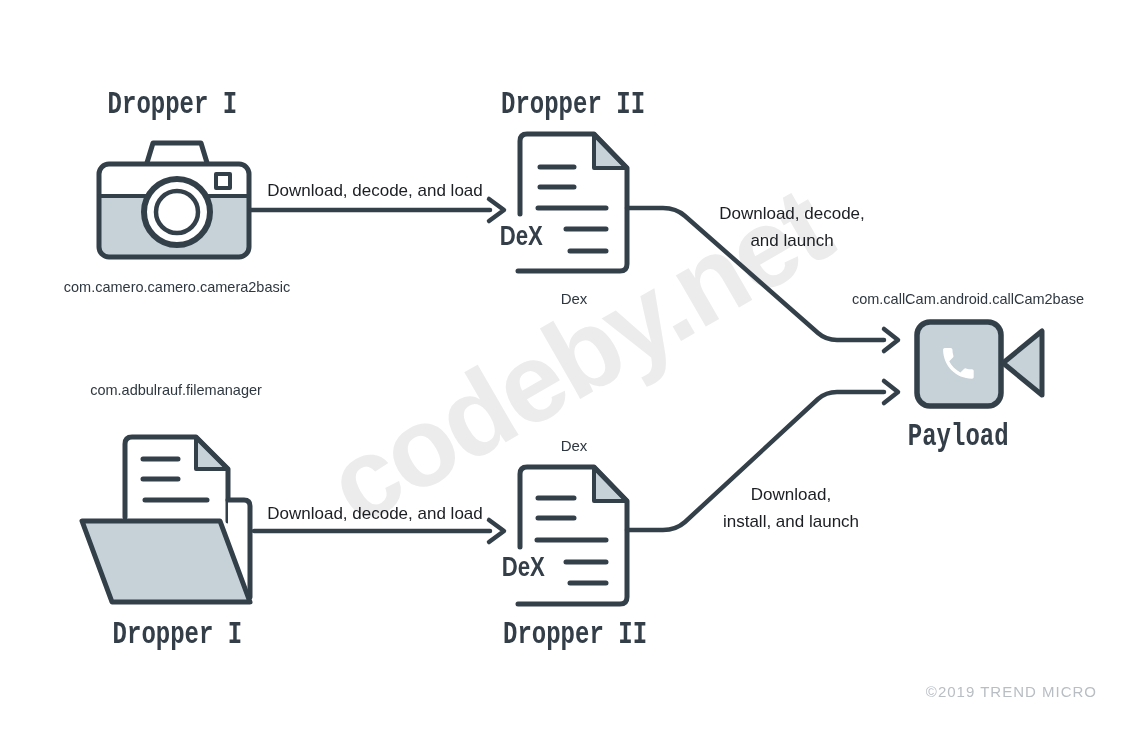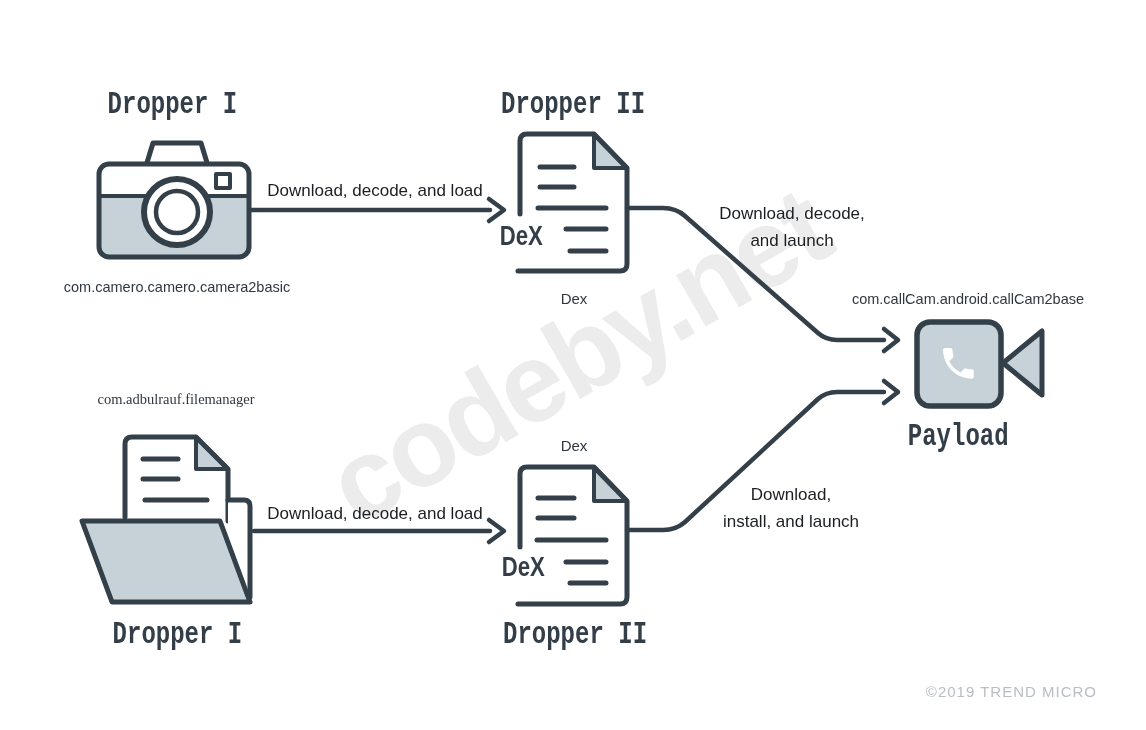--- a/index.html
+++ b/index.html
@@ -105,21 +105,21 @@
     <span class="cond">Payload</span>
   </div>
   <div class="label heading" style="left:77px; top:619px; width:200px;">
     <span class="cond">Dropper I</span>
   </div>
   <div class="label heading" style="left:475px; top:619px; width:200px;">
     <span class="cond">Dropper II</span>
   </div>
 
   <div class="label pkg" style="left:27px; top:279px; width:300px;">com.camero.camero.camera2basic</div>
-  <div class="label pkg" style="left:26px; top:391px; width:300px;font-family:Liberation Serif, serif;">com.adbulrauf.filemanager</div>
+  <div class="label pkg" style="left:26px; top:382px; width:300px;">com.adbulrauf.filemanager</div>
   <div class="label pkg" style="left:818px; top:291px; width:300px;">com.callCam.android.callCam2base</div>
 
   <div class="label arrowlbl" style="left:225px; top:177px; width:300px;">Download, decode, and load</div>
   <div class="label arrowlbl" style="left:225px; top:500px; width:300px;">Download, decode, and load</div>
 
   <div class="label arrowlbl" style="left:667px; top:200px; width:250px;">
     <div>Download, decode,</div>
     <div>and launch</div>
   </div>
   <div class="label arrowlbl" style="left:666px; top:481px; width:250px;">

